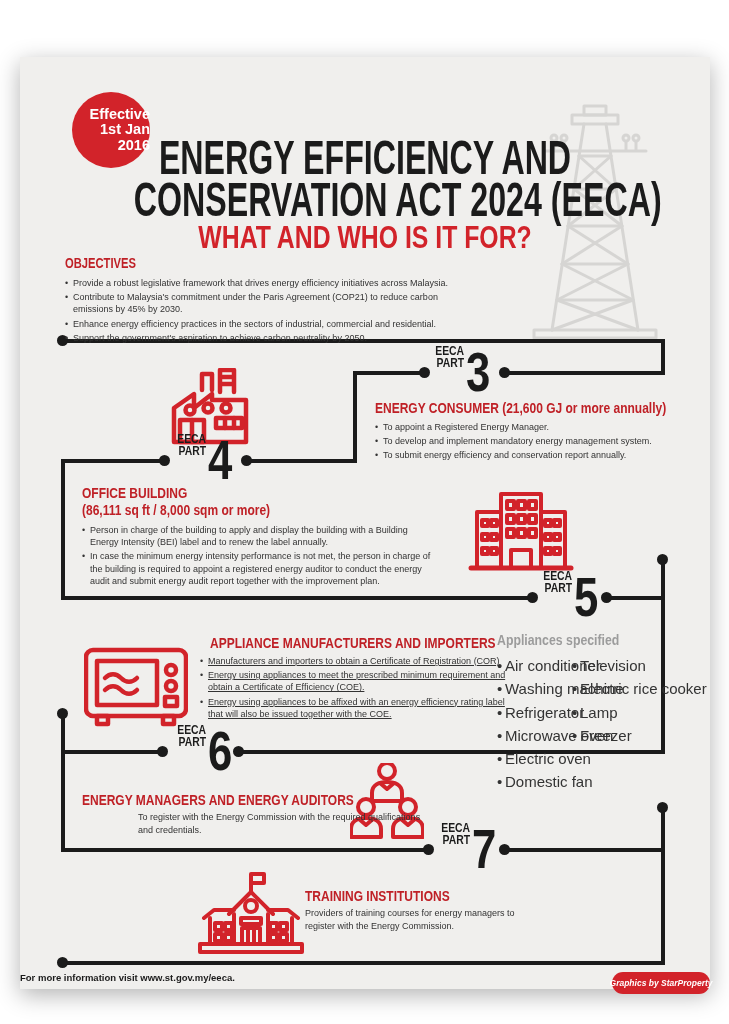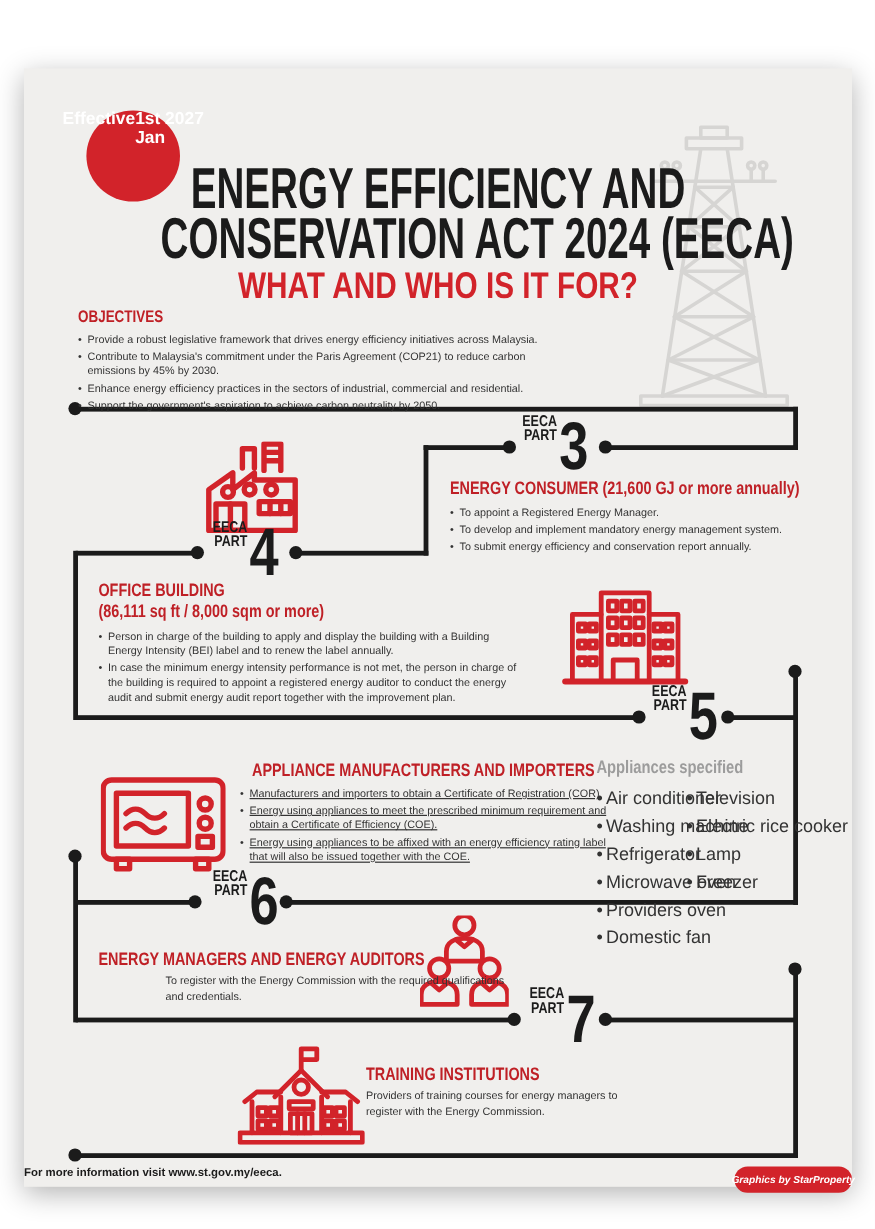--- a/index.html
+++ b/index.html
@@ -6,22 +6,22 @@
     --red:#d2232a; --redDark:#bf2026; --black:#1b1b1b; --text:#333333;
     --gray:#9c9c9c; --sheet:#f0efed; --tower:#d6d5d3; --white:#ffffff;
   }
   *{margin:0;padding:0;box-sizing:border-box;}
   body{background:#ffffff;font-family:"Liberation Sans",sans-serif;}
   #canvas{position:relative;width:729px;height:1024px;margin:0 auto;background:#ffffff;overflow:hidden;}
   #sheet{position:absolute;left:20px;top:57px;width:690px;height:932px;background:var(--sheet);
          box-shadow:0 6px 22px rgba(0,0,0,.30);}
   
   .badge{position:absolute;left:72px;top:92px;width:78px;height:76px;border-radius:50%;
-         background:var(--red);color:#fff;display:flex;flex-direction:row;justify-content:center;
-         text-align:left;font-weight:700;font-size:14.5px;line-height:1.08;z-index:6;}
+         background:var(--red);color:#fff;display:flex;flex-direction:column;justify-content:center;
+         text-align:right;font-weight:700;font-size:14.5px;line-height:1.08;z-index:6;}
   
   .tline{position:absolute;left:20px;width:690px;text-align:center;color:var(--black);
          font-weight:700;font-size:48px;line-height:1;white-space:nowrap;
          transform:scaleX(.67);transform-origin:center top;z-index:5;}
   .subtitle{position:absolute;left:20px;width:690px;text-align:center;color:var(--red);
          font-weight:700;font-size:31px;line-height:1;white-space:nowrap;
          transform:scaleX(.8);transform-origin:center top;z-index:5;}
   
   .red-h{position:absolute;color:var(--redDark);font-weight:700;font-size:15px;line-height:1.15;
          white-space:nowrap;transform:scaleX(.8);transform-origin:left top;z-index:5;}
@@ -74,21 +74,21 @@
       <path d="M60,20 L28,226 M82,20 L114,226"></path>
       <path d="M55,52 H87 M50,85 H92 M44,122 H98 M38,160 H104 M33,196 H109"></path>
       <path d="M55,52 L92,85 M87,52 L50,85 M50,85 L98,122 M92,85 L44,122 M44,122 L104,160 M98,122 L38,160 M38,160 L109,196 M104,160 L33,196 M33,196 L114,226 M109,196 L28,226"></path>
       <rect x="10" y="226" width="122" height="8"></rect>
     </svg>
   </div>
 
   <div class="badge">
     <div>Effective</div>
     <div>1st Jan</div>
-    <div>2027</div>
+    <div>2016</div>
   </div>
   <div class="tline" style="top:134px;">ENERGY EFFICIENCY AND</div>
   <div class="tline" style="top:176px;">CONSERVATION ACT 2024 (EECA)</div>
   <div class="subtitle" style="top:222px;">WHAT AND WHO IS IT FOR?</div>
 
   <div class="red-h" style="left:65px;top:255px;font-size:14px;">OBJECTIVES</div>
   <ul class="blist" style="left:65px;top:277px;width:410px;">
     <li>Provide a robust legislative framework that drives energy efficiency initiatives across Malaysia.</li>
     <li>Contribute to Malaysia's commitment under the Paris Agreement (COP21) to reduce carbon emissions by 45% by 2030.</li>
     <li>Enhance energy efficiency practices in the sectors of industrial, commercial and residential.</li>
@@ -240,21 +240,21 @@
     <li>Manufacturers and importers to obtain a Certificate of Registration (COR)</li>
     <li>Energy using appliances to meet the prescribed minimum requirement and obtain a Certificate of Efficiency (COE).</li>
     <li>Energy using appliances to be affixed with an energy efficiency rating label that will also be issued together with the COE.</li>
   </ul>
   <div class="gray-h" style="left:497px;top:631px;">Appliances specified</div>
   <ul class="appcol" style="left:497px;top:654px;">
     <li>Air conditioner</li>
     <li>Washing machine</li>
     <li>Refrigerator</li>
     <li>Microwave oven</li>
-    <li>Providers oven</li>
+    <li>Electric oven</li>
     <li>Domestic fan</li>
   </ul>
   <ul class="appcol" style="left:572px;top:654px;">
     <li>Television</li>
     <li>Electric rice cooker</li>
     <li>Lamp</li>
     <li>Freezer</li>
   </ul>
 
   <div class="red-h" style="left:82px;top:791px;">ENERGY MANAGERS AND ENERGY AUDITORS</div>

